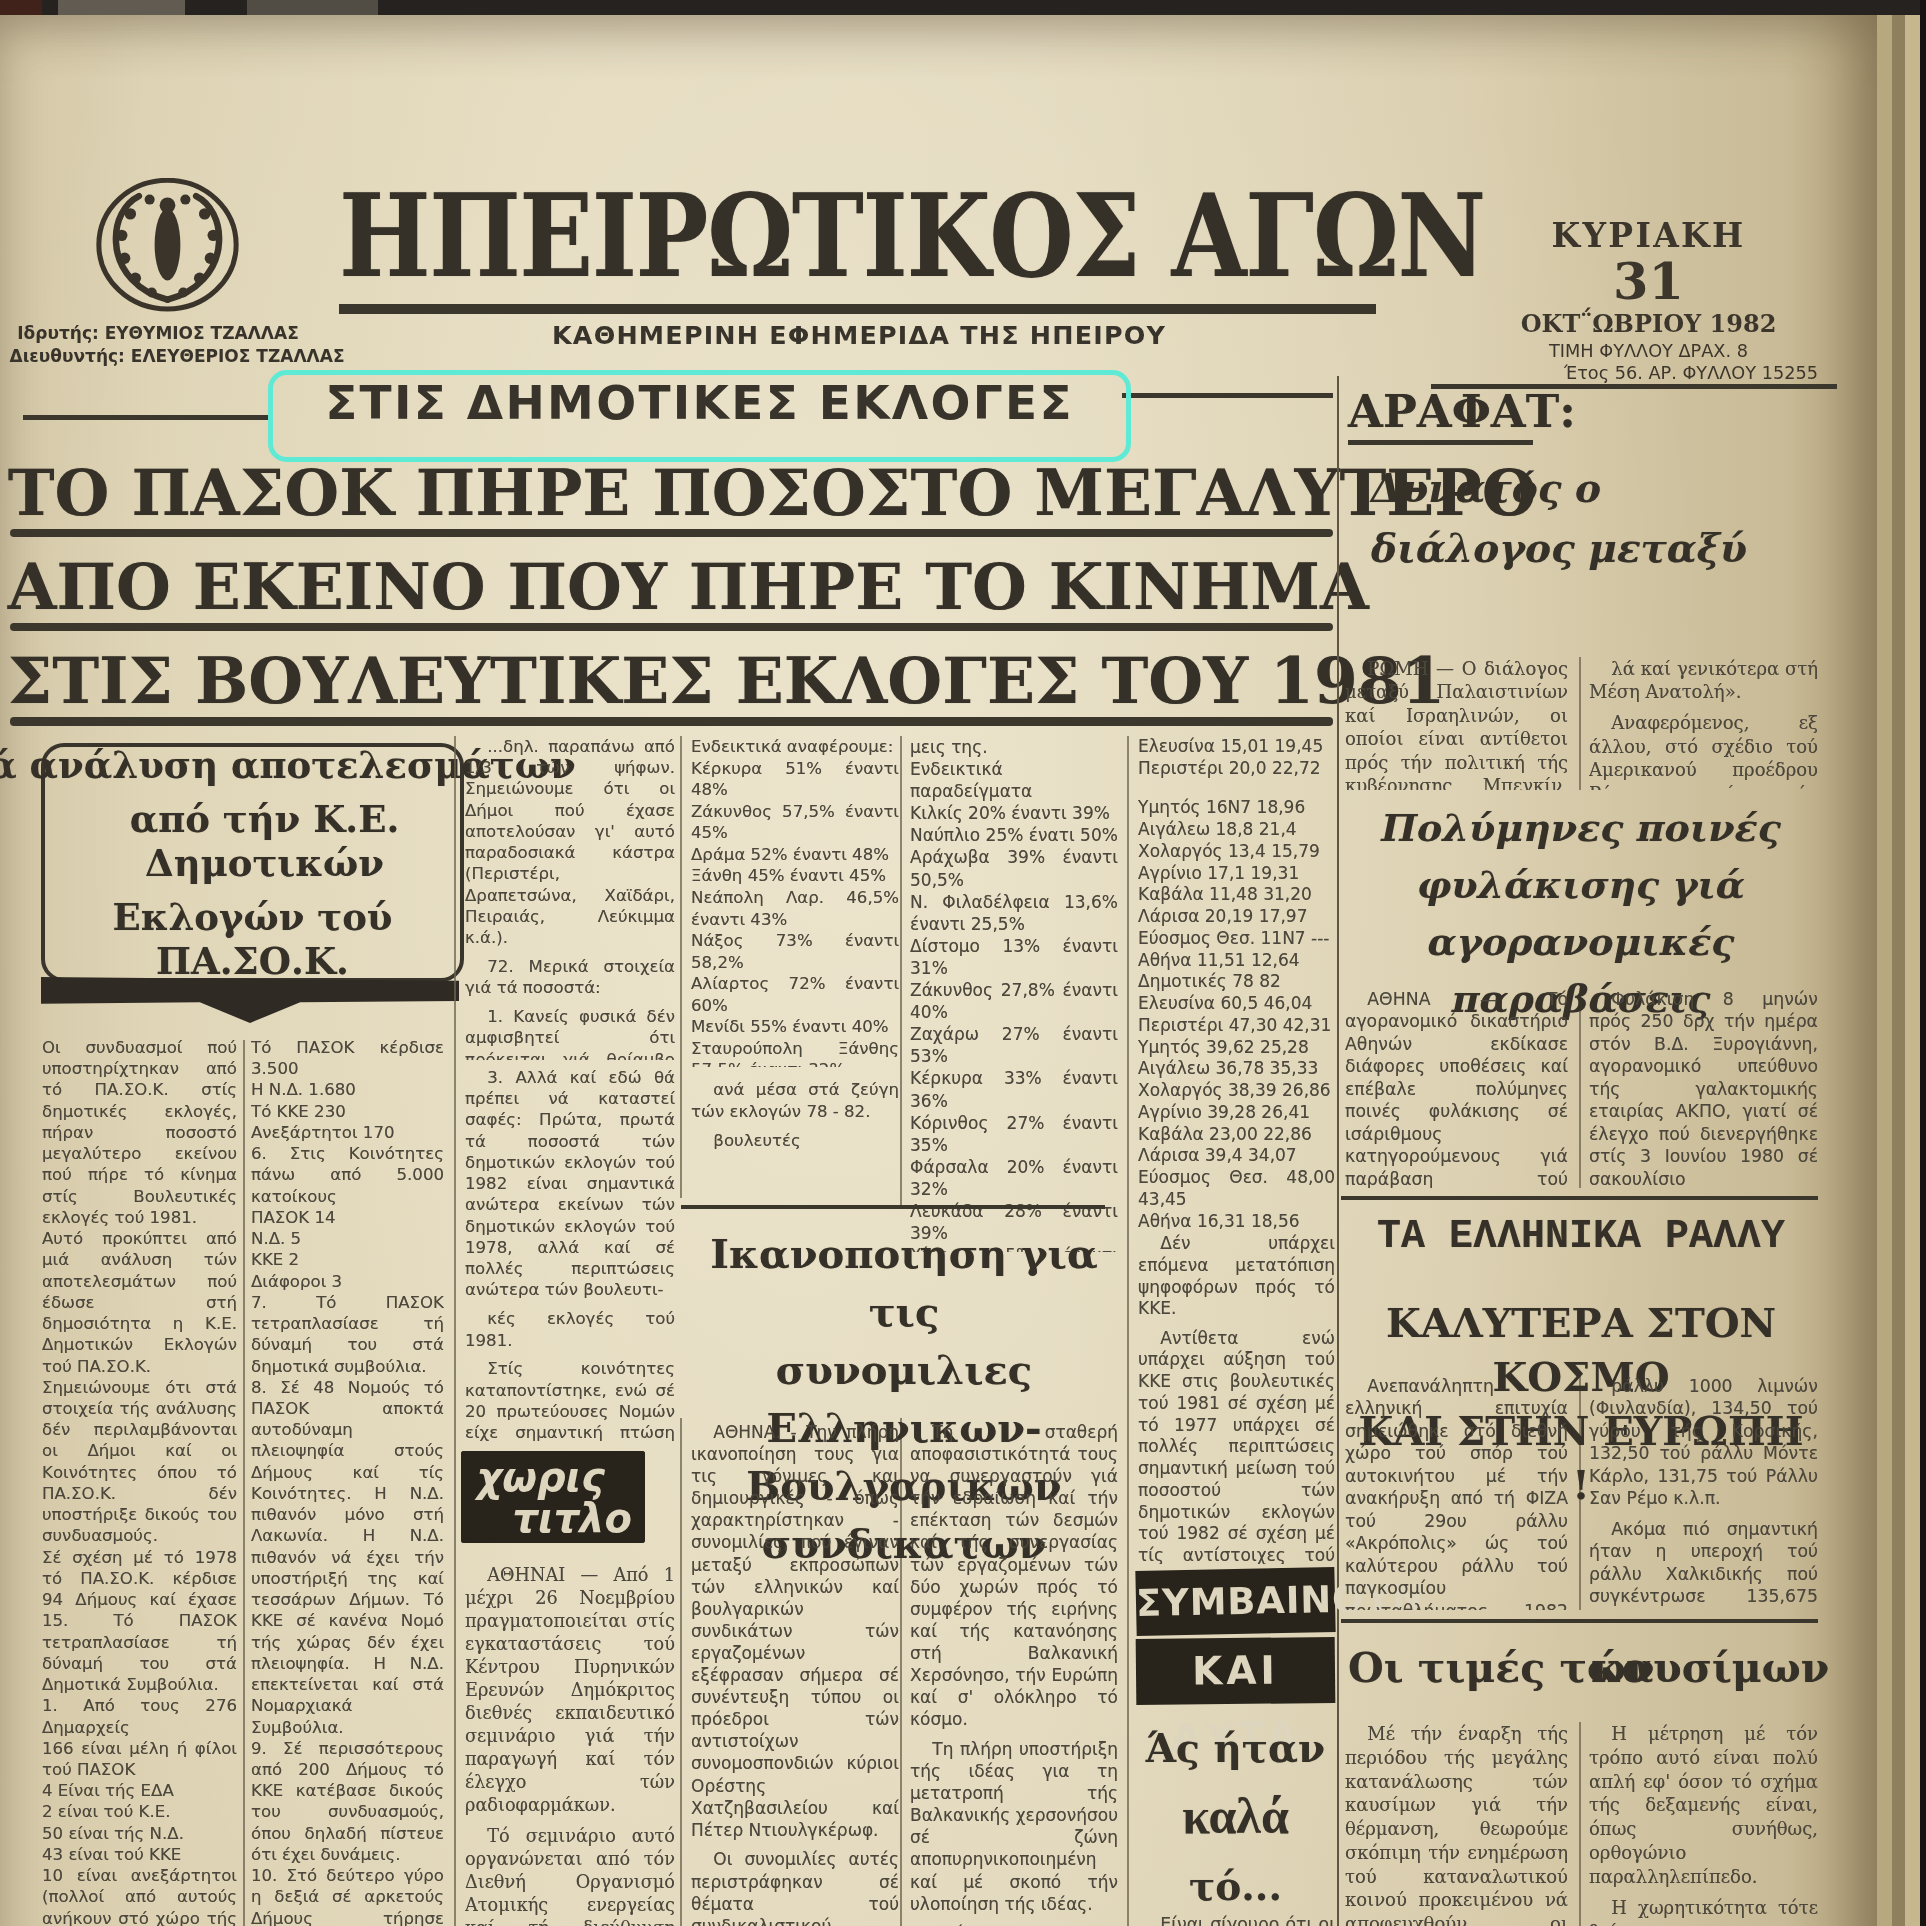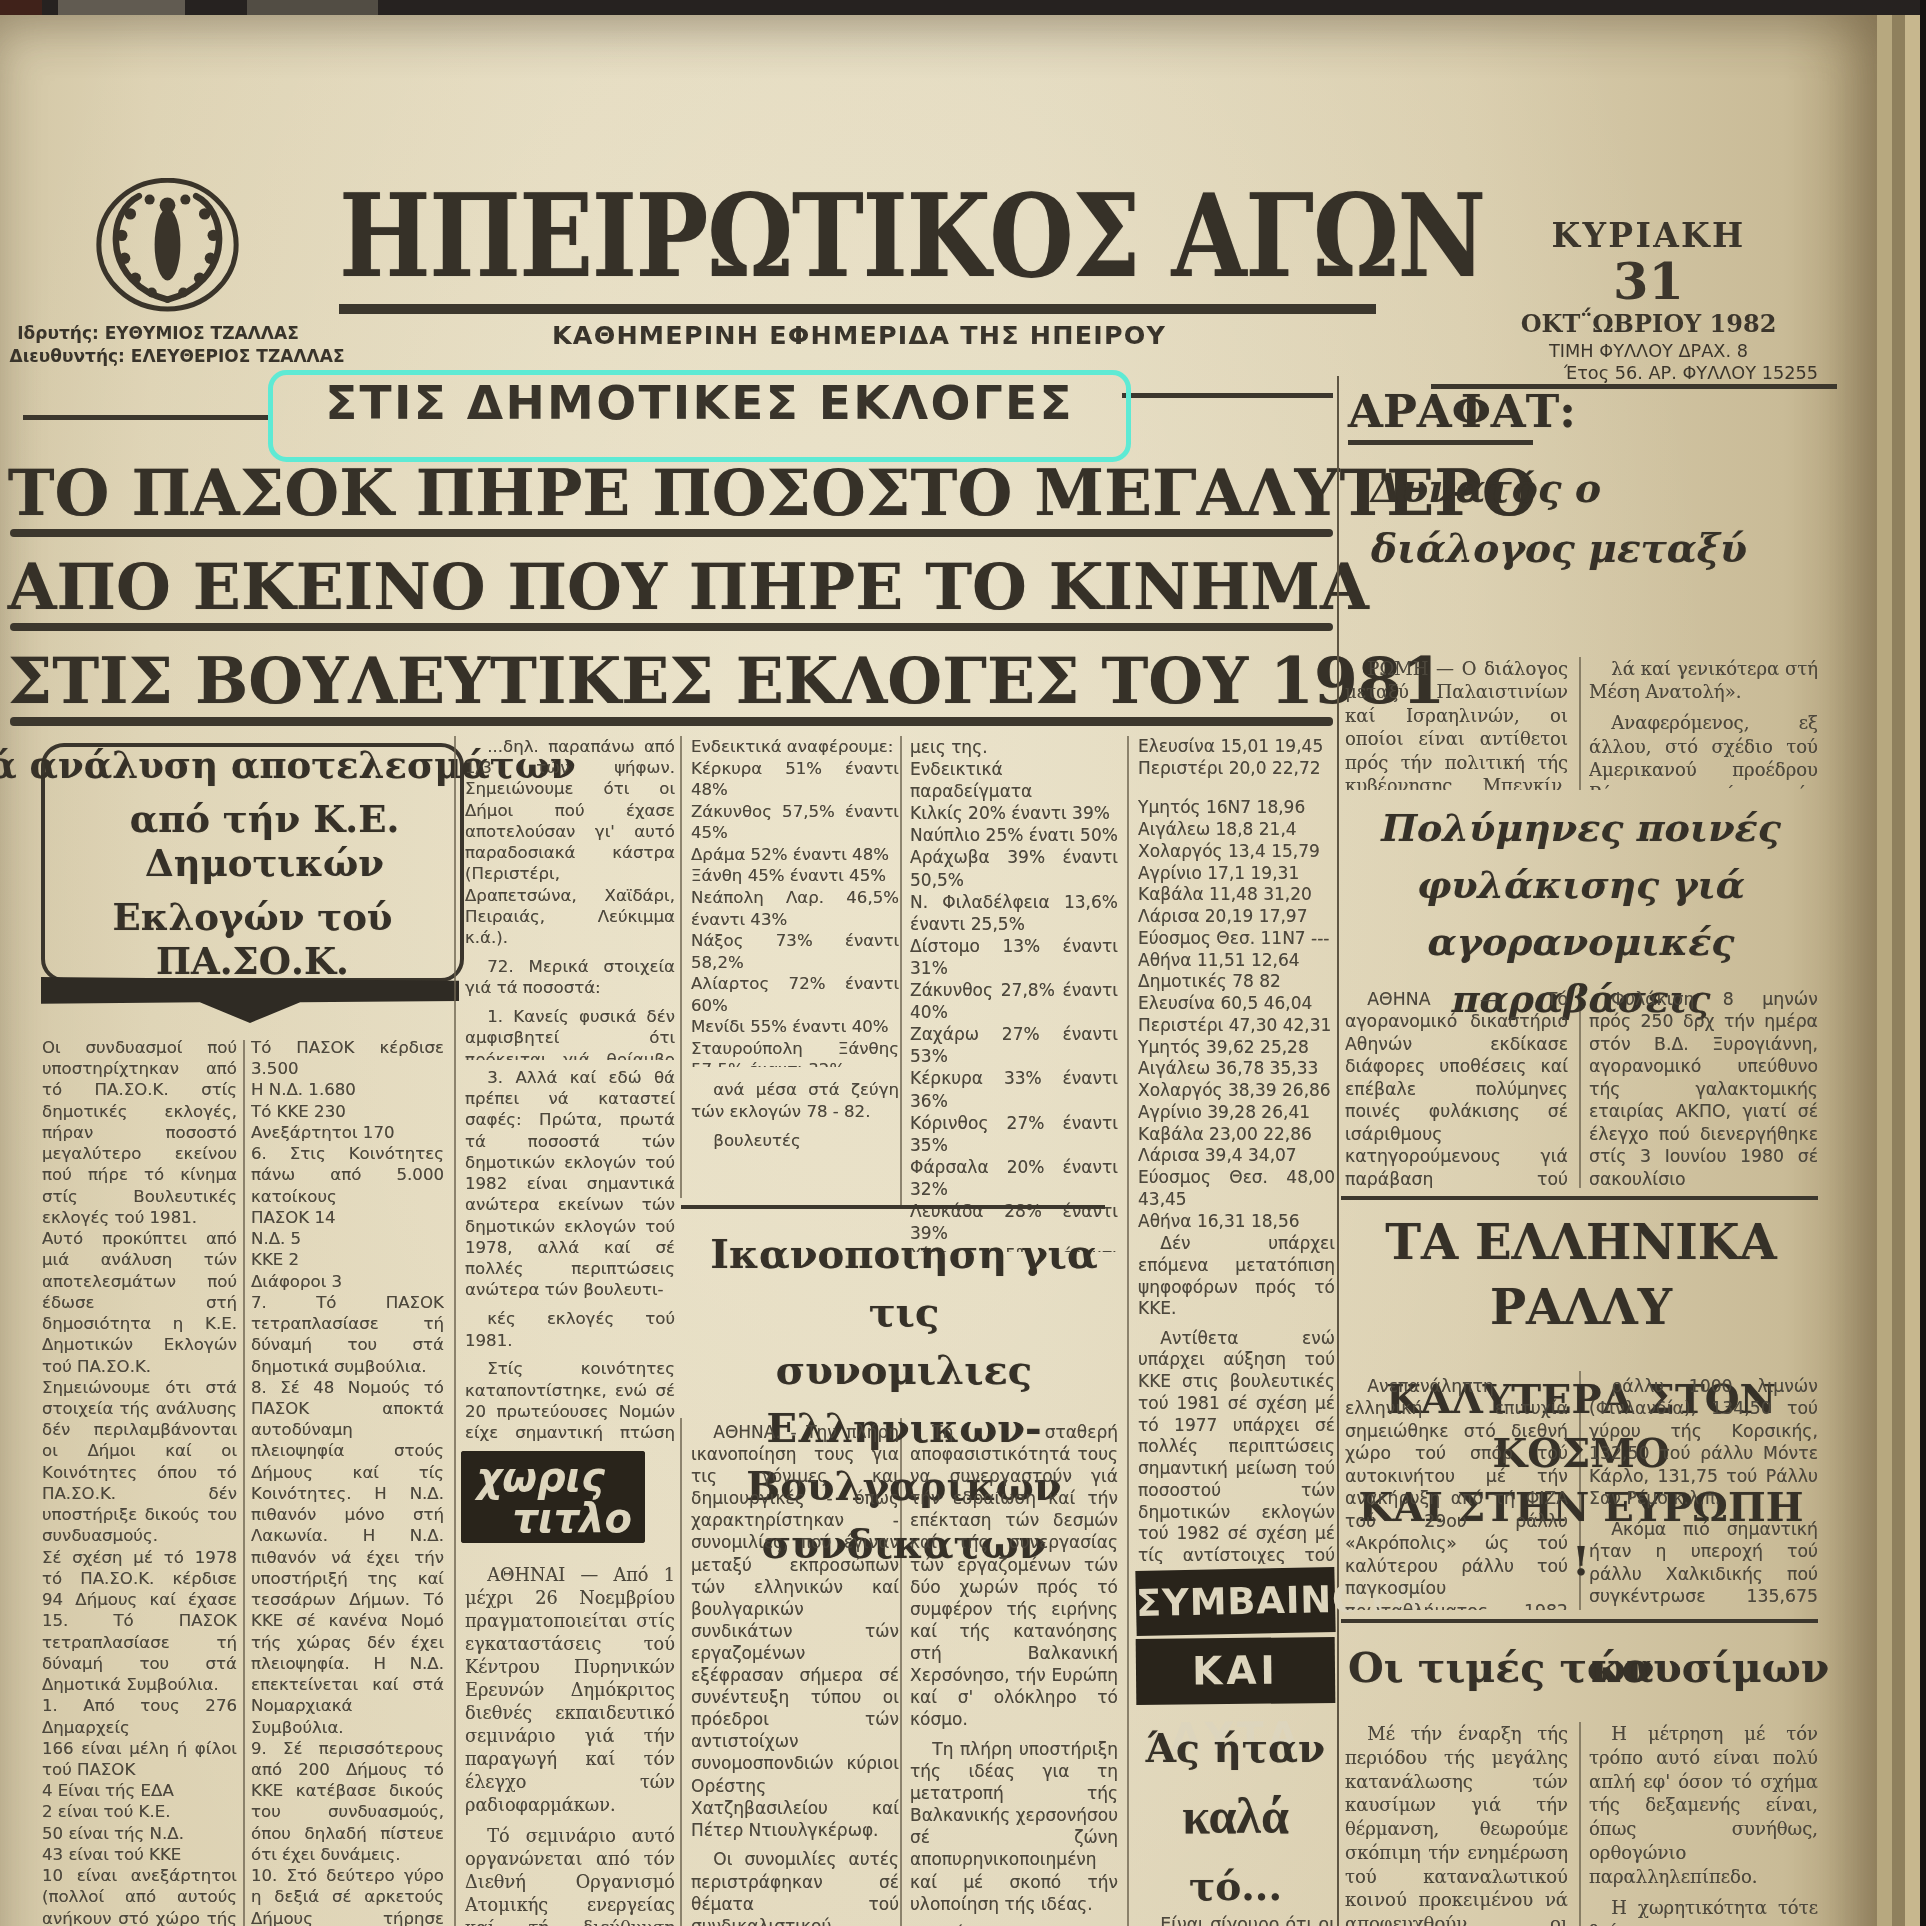--- a/index.html
+++ b/index.html
@@ -274,21 +274,21 @@
   </div>
   <div class="body-col sans" style="left:1345px;top:988px;width:223px;height:200px;font-size:17.3px;line-height:1.3;">
       <div class="para">ΑΘΗΝΑ — Τό αγορανομικό δικαστήριο Αθηνών εκδίκασε διάφορες υποθέσεις καί επέβαλε πολύμηνες ποινές φυλάκισης σέ ισάριθμους κατηγορούμενους γιά παράβαση τού αγορανομικού κώδικα. Πιό συγκεκριμένα επέβαλε: Φυλάκιση 5 μηνών πρός 200 δρχ. τήν ημέρα, στόν Ε.Θ. Ξύστρη, 34 χρονών, διευθυντή πωλήσεων τής ΓΕΝΚΑ Α.Ε. γιατί στίς 7 Μαΐου 1979 διαπιστώθηκε σέ έλεγχο τής αγορανομίας παράβαση στά προϊόντα.</div>
     </div>
   <div class="body-col sans" style="left:1589px;top:988px;width:229px;height:200px;font-size:17.3px;line-height:1.3;">
       <div class="para">Φυλάκιση 8 μηνών πρός 250 δρχ τήν ημέρα στόν Β.Δ. Ξυρογιάννη, αγορανομικό υπεύθυνο τής γαλακτομικής εταιρίας ΑΚΠΟ, γιατί σέ έλεγχο πού διενεργήθηκε στίς 3 Ιουνίου 1980 σέ σακουλίσιο αποβουτυρωμένο γιαούργι κατασκευής της βρέθηκε ότι περιείχε χημικά συντηρητικά καί κρίθηκε ακατάλληλο.</div>
     </div>
 
   <div class="rule" style="left:1341px;top:1196px;width:477px;height:3.5px;"></div>
   <div class="abs ctr" style="left:1344px;top:1210px;width:474px;">
-    <div class="headline-serif" style="font-size:48px;line-height:1.35;">ΤΑ ΕΛΛΗΝΙΚΑ ΡΑΛΛΥ</div>
+    <div class="headline-serif" style="font-size:40px;line-height:1.35;font-family:Liberation Mono, monospace;">ΤΑ ΕΛΛΗΝΙΚΑ ΡΑΛΛΥ</div>
     <div class="headline-serif" style="font-size:40px;line-height:1.35;margin-top:32px;">ΚΑΛΥΤΕΡΑ ΣΤΟΝ ΚΟΣΜΟ</div>
     <div class="headline-serif" style="font-size:40px;line-height:1.35;">ΚΑΙ ΣΤΗΝ ΕΥΡΩΠΗ !</div>
   </div>
   <div class="body-col sans" style="left:1345px;top:1375px;width:223px;height:235px;font-size:17.3px;line-height:1.3;">
       <div class="para">Ανεπανάληπτη ελληνική επιτυχία σημειώθηκε στό διεθνή χώρο τού σπόρ τού αυτοκινήτου μέ τήν ανακήρυξη από τή ΦΙΖΑ τού 29ου ράλλυ «Ακρόπολις» ώς τού καλύτερου ράλλυ τού παγκοσμίου πρωταθλήματος 1982 και τού 7ου ράλλυ Χαλκιδικής ώς τού καλύτερου ράλλυ τού ευρωπαϊκού πρωταθλήματος 1982!</div>
     </div>
   <div class="body-col sans" style="left:1589px;top:1375px;width:229px;height:235px;font-size:17.3px;line-height:1.3;">
       <div class="para">ράλλυ 1000 λιμνών (Φινλανδία), 134,50 τού γύρου τής Κορσικής, 132,50 τού ράλλυ Μόντε Κάρλο, 131,75 τού Ράλλυ Σαν Ρέμο κ.λ.π.</div>
       <div class="para">Ακόμα πιό σημαντική ήταν η υπεροχή τού ράλλυ Χαλκιδικής πού συγκέντρωσε 135,675 βαθμούς έναντι 129,325 τής Κόστα Μπράβα (Ισπανία), 128,500 τής «Χρυσής Άμμου» (Βουλγαρία), 127,50 τού Ράλλυ Σουηδίας, 126,525 τών 24 ωρών τού Ύπρ (Βέλγιο), 125,250 τού Γύρου Γαλλίας κλπ.</div>
     </div>

